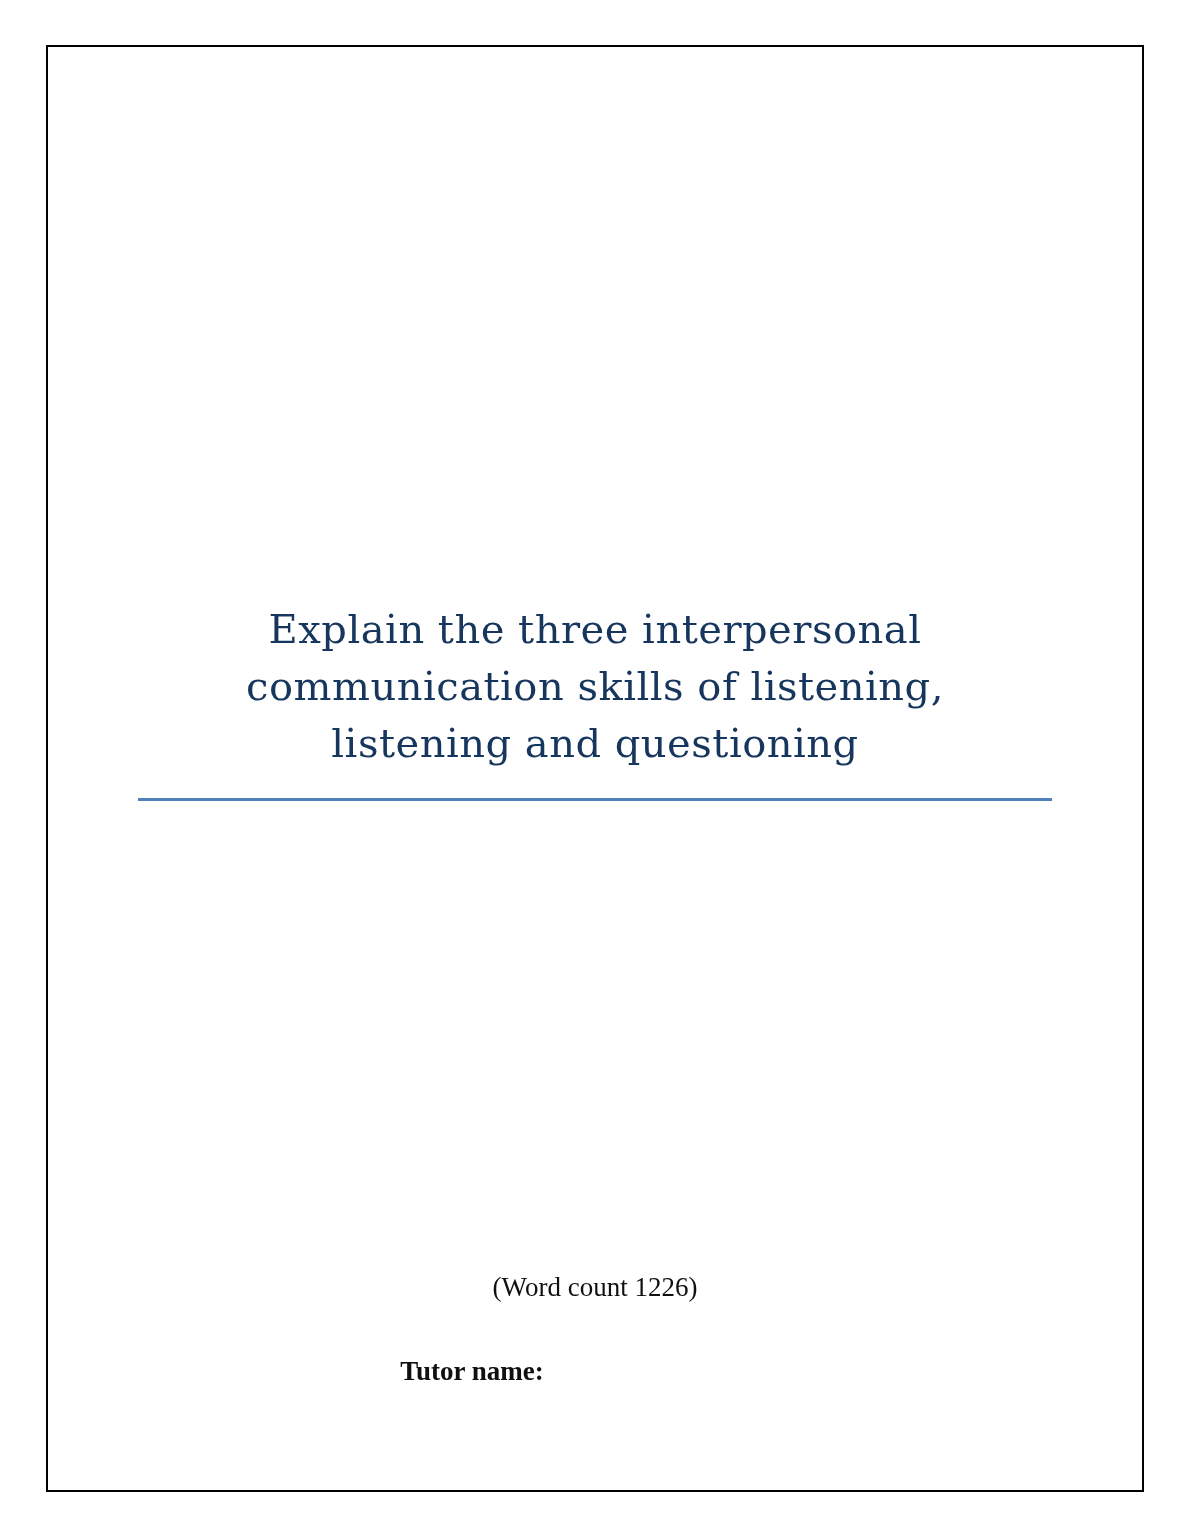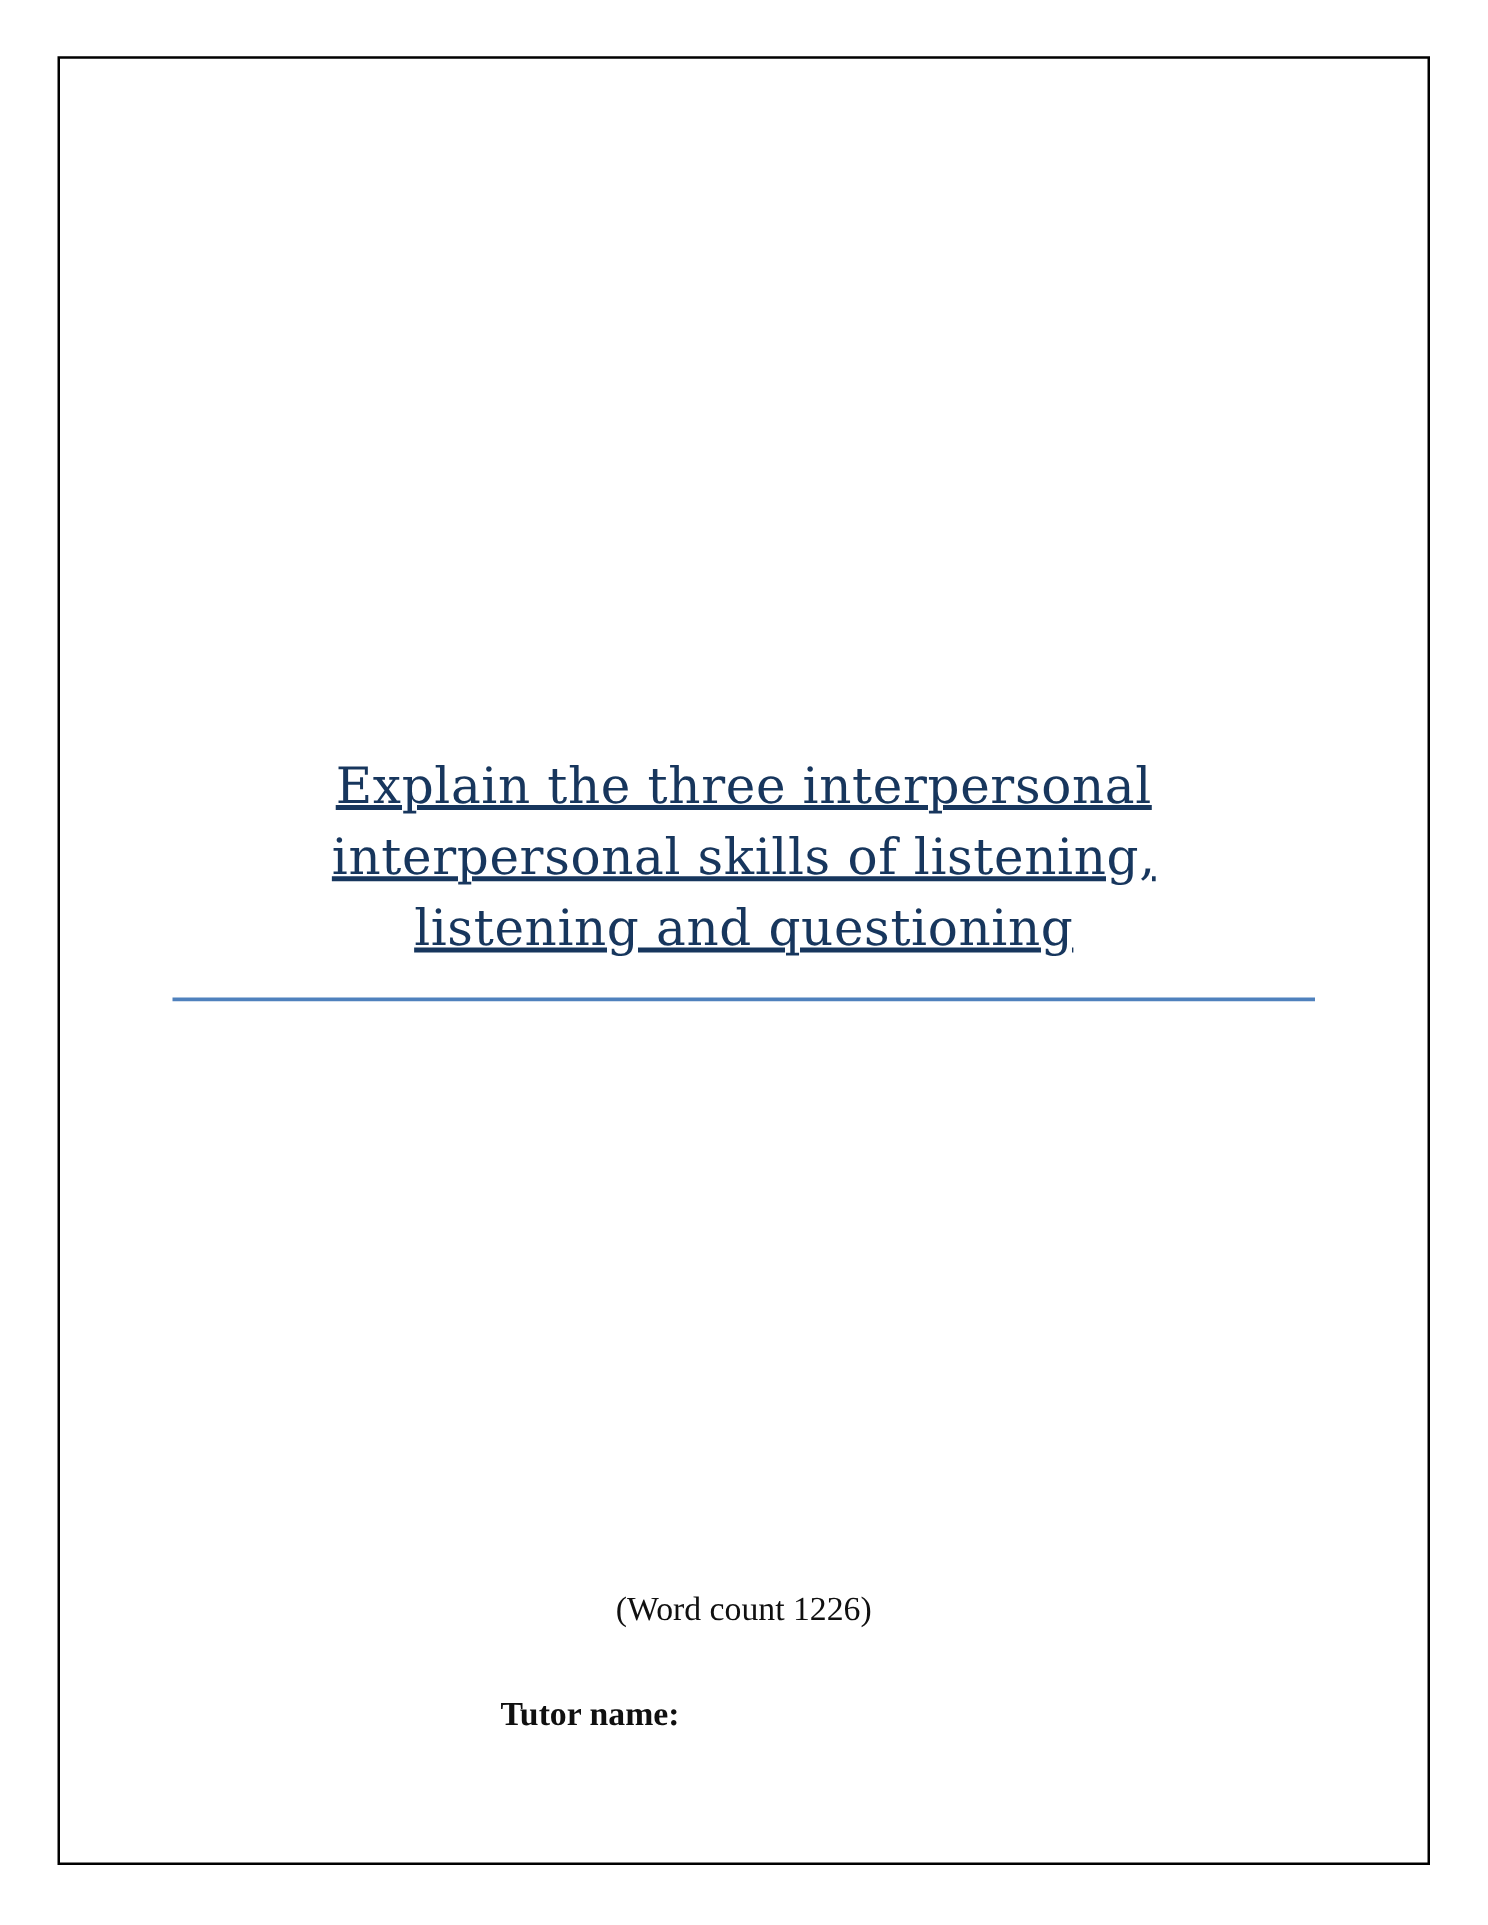--- a/index.html
+++ b/index.html
@@ -35,21 +35,20 @@
     left: 0;
     top: 601px;
     width: 1190px;
     text-align: center;
     color: var(--title-text);
     font-family: "DejaVu Serif", "Liberation Serif", serif;
     font-size: 40px;
     line-height: 57px;
     font-weight: 400;
     letter-spacing: 0.5px;
-    text-decoration: underline;
   }
   .doc-title .title-line {
     white-space: nowrap;
   }
   .title-rule {
     position: absolute;
     top: 798px;
     left: 138px;
     width: 914px;
     height: 3px;
@@ -81,21 +80,21 @@
 </style>
 </head>
 <body>
 
 <div class="canvas">
 
   <div class="page-frame"></div>
 
   <div class="doc-title">
     <div class="title-line">Explain the three interpersonal</div>
-    <div class="title-line">interpersonal skills of listening,</div>
+    <div class="title-line">communication skills of listening,</div>
     <div class="title-line">listening and questioning</div>
   </div>
 
   <div class="title-rule"></div>
 
   <div class="word-count">(Word count 1226)</div>
 
   <div class="tutor-label">Tutor name:</div>
 
 </div>

